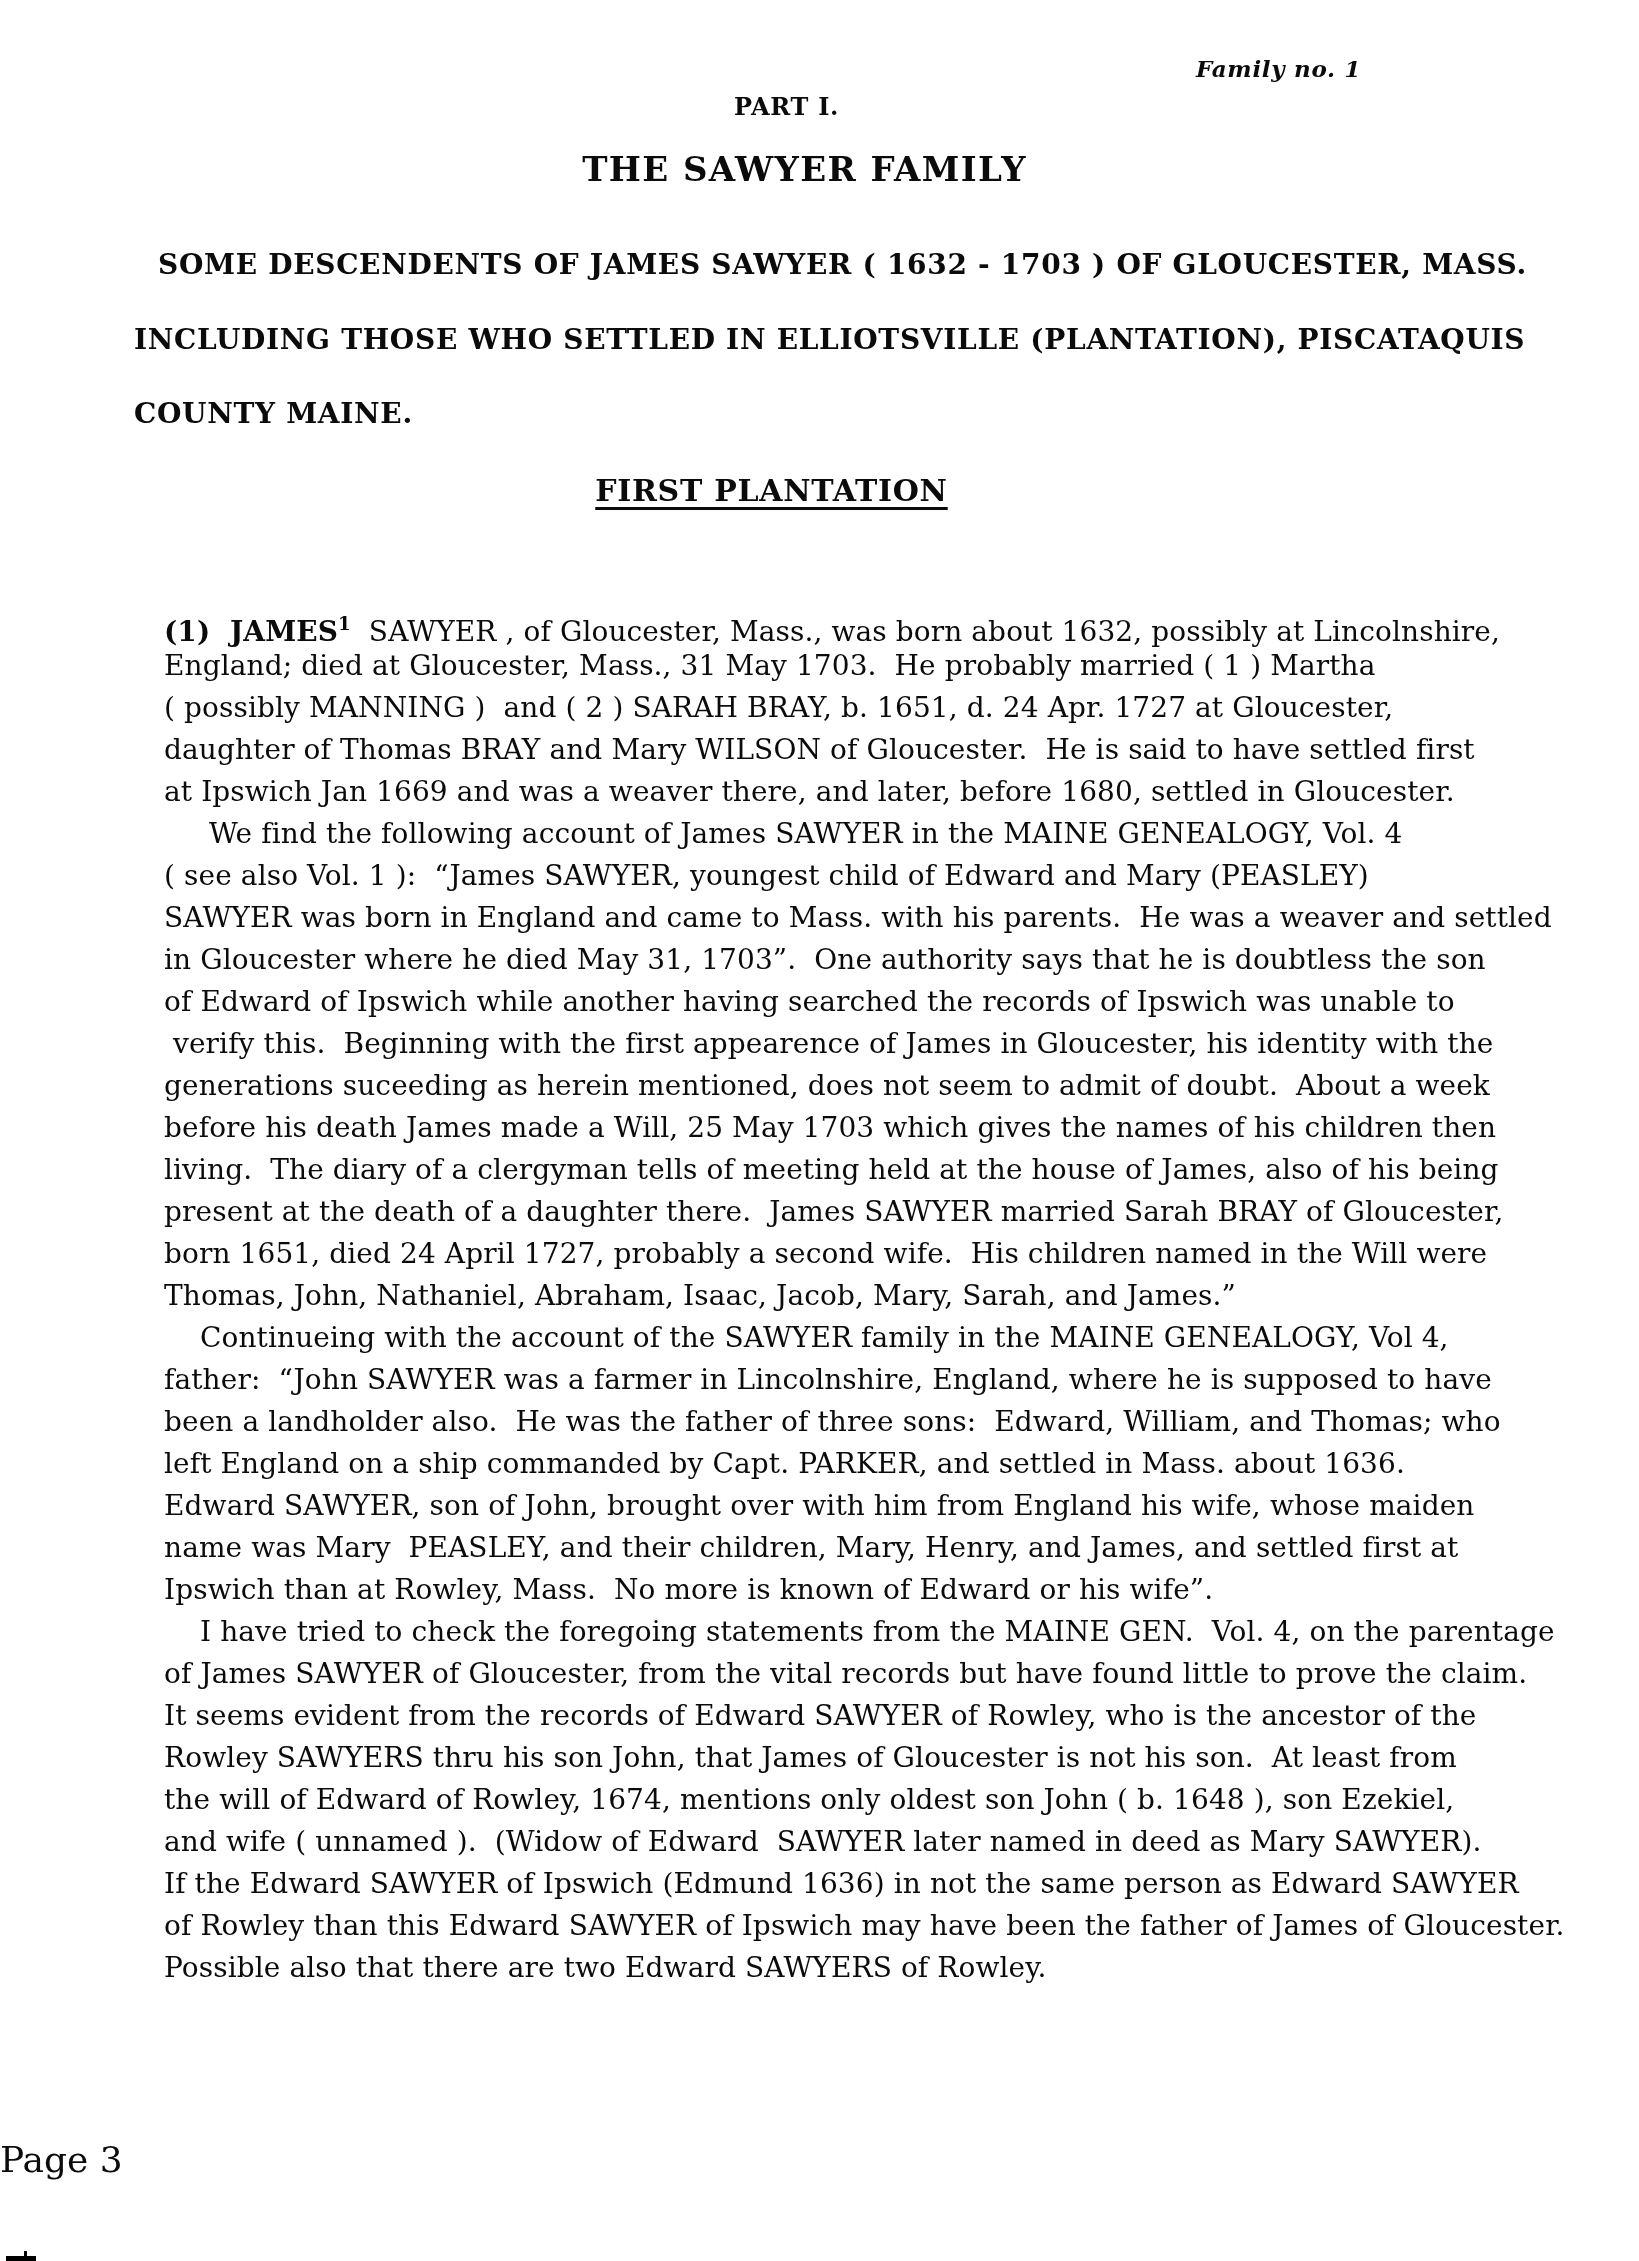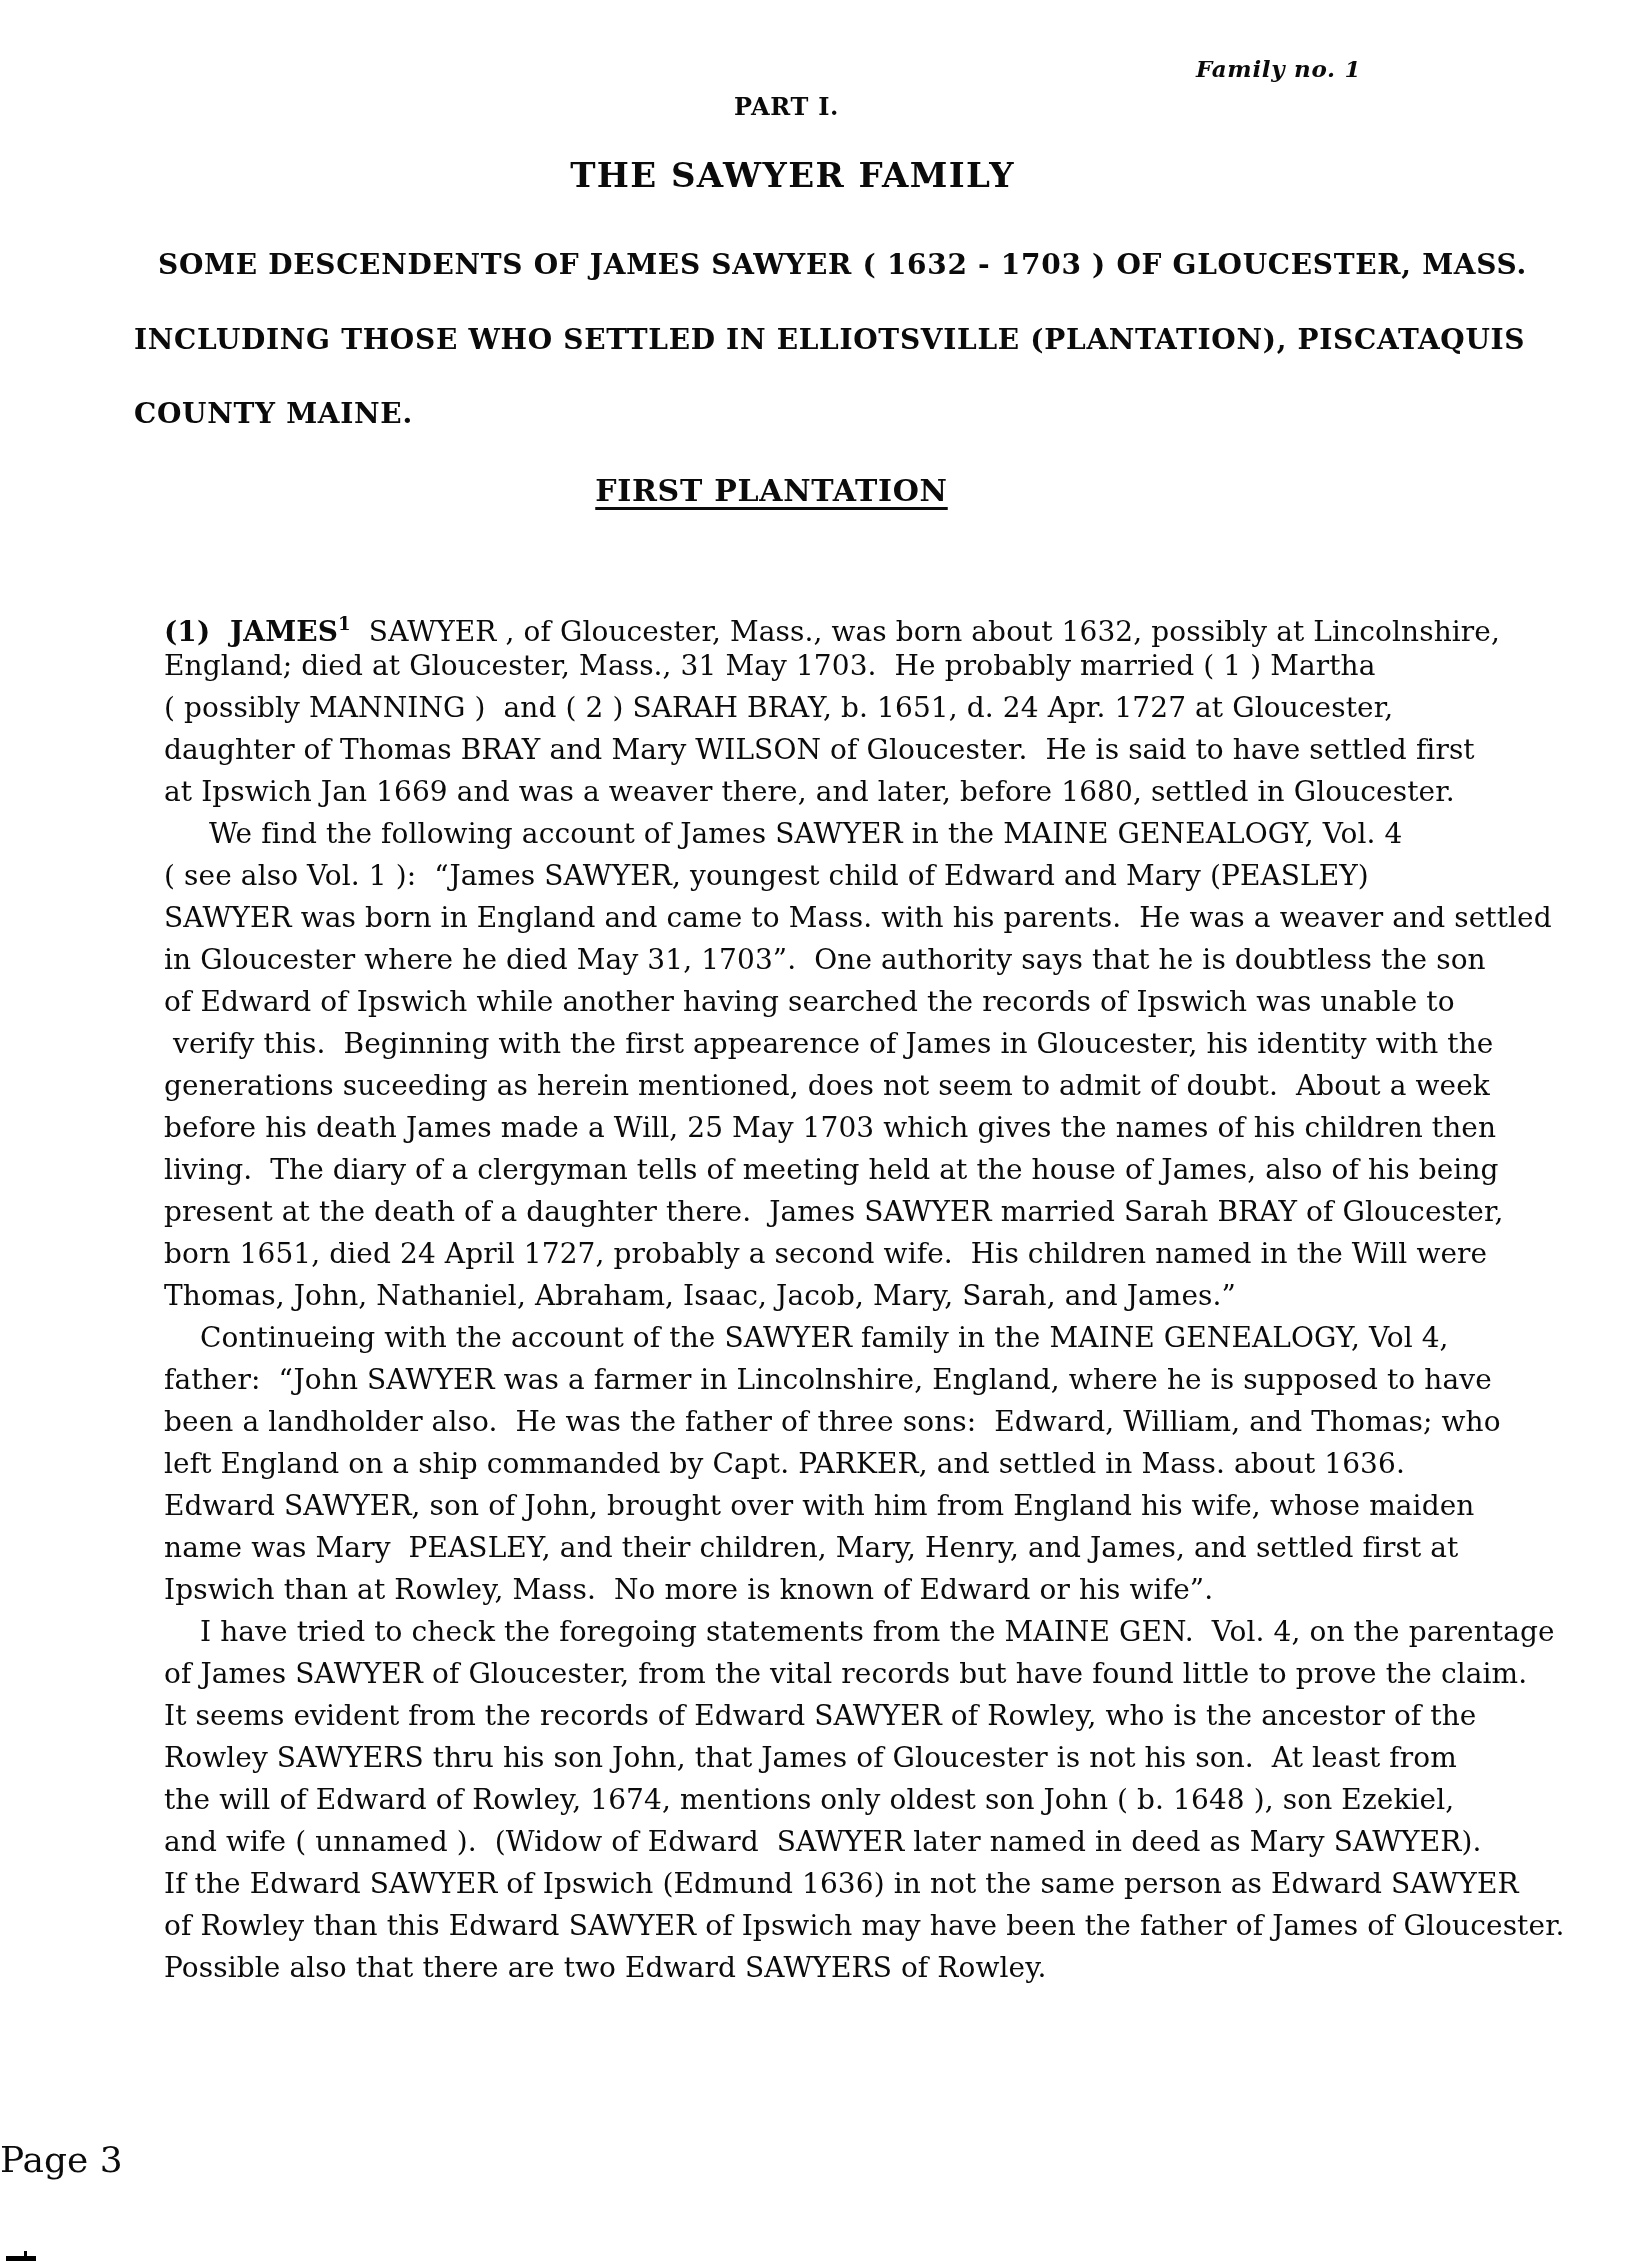--- a/index.html
+++ b/index.html
@@ -19,24 +19,25 @@
     white-space: pre;
     margin-top: 16px;
   }
   .family-no {
     position: absolute; left: 1196px; top: 55px;
     font-size: 23px; font-weight: 700; letter-spacing: 0.7px;
     white-space: pre;
     font-style: italic;
   }
   .doc-title {
-    position: absolute; left: 0; top: 155px; width: 1585px;
+    position: absolute; left: 0; top: 149px; width: 1585px;
     text-align: center;
     font-size: 34px; font-weight: 700; letter-spacing: 1.4px;
     white-space: pre;
+    padding-left: 12px;
   }
   .subtitle-line {
     position: absolute; left: 134px;
     font-size: 28px; font-weight: 700; letter-spacing: 0.7px;
     white-space: pre;
   }
   .subtitle-1 { top: 248px; margin-left: 24px; }
   .subtitle-2 { top: 323px; }
   .subtitle-3 { top: 397px; }
 

